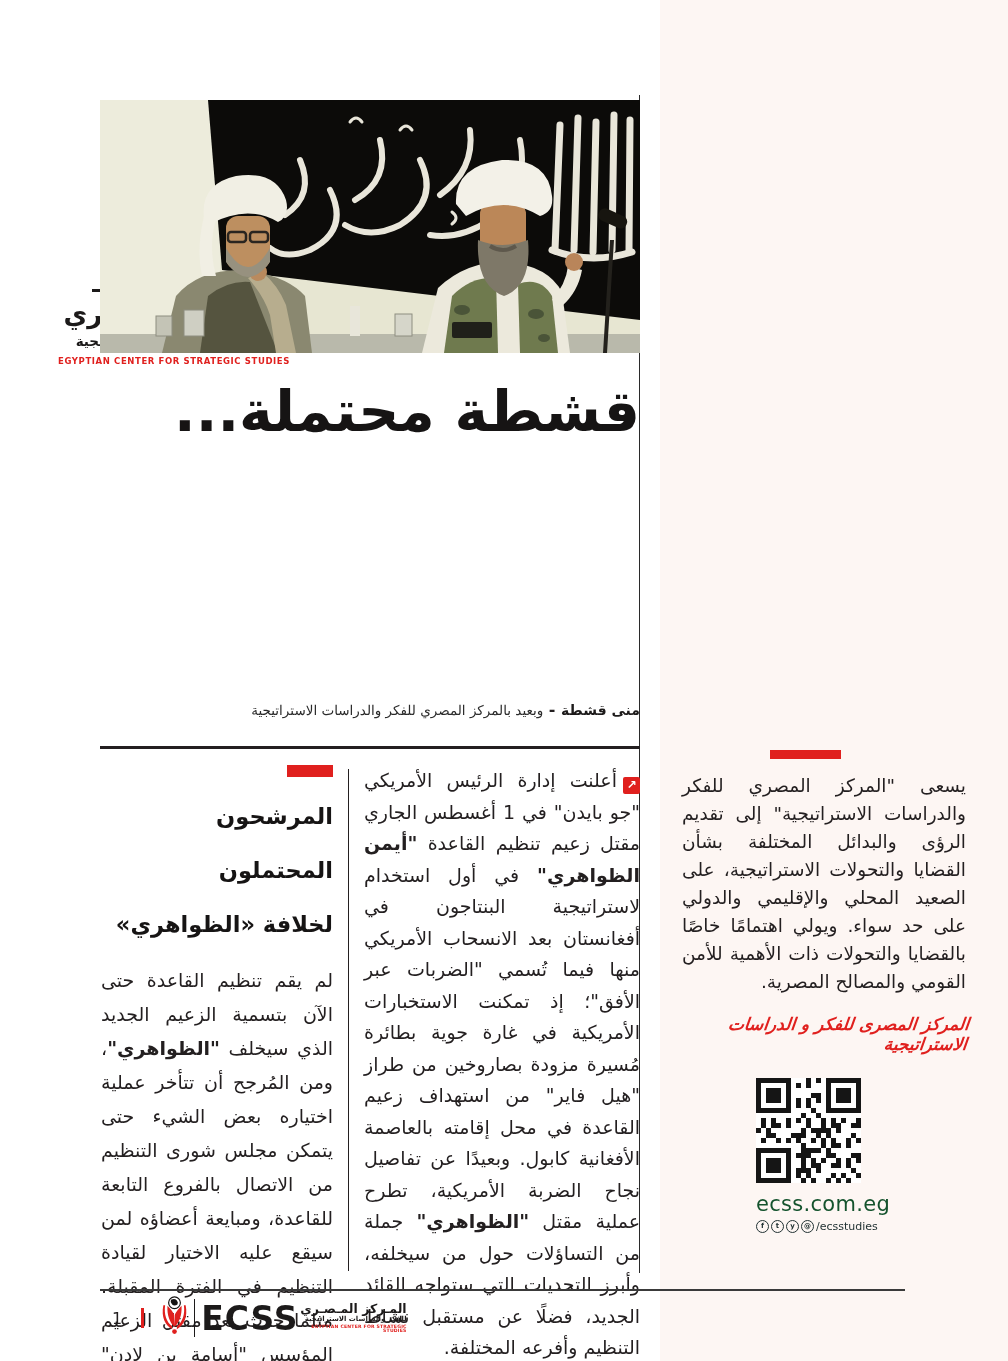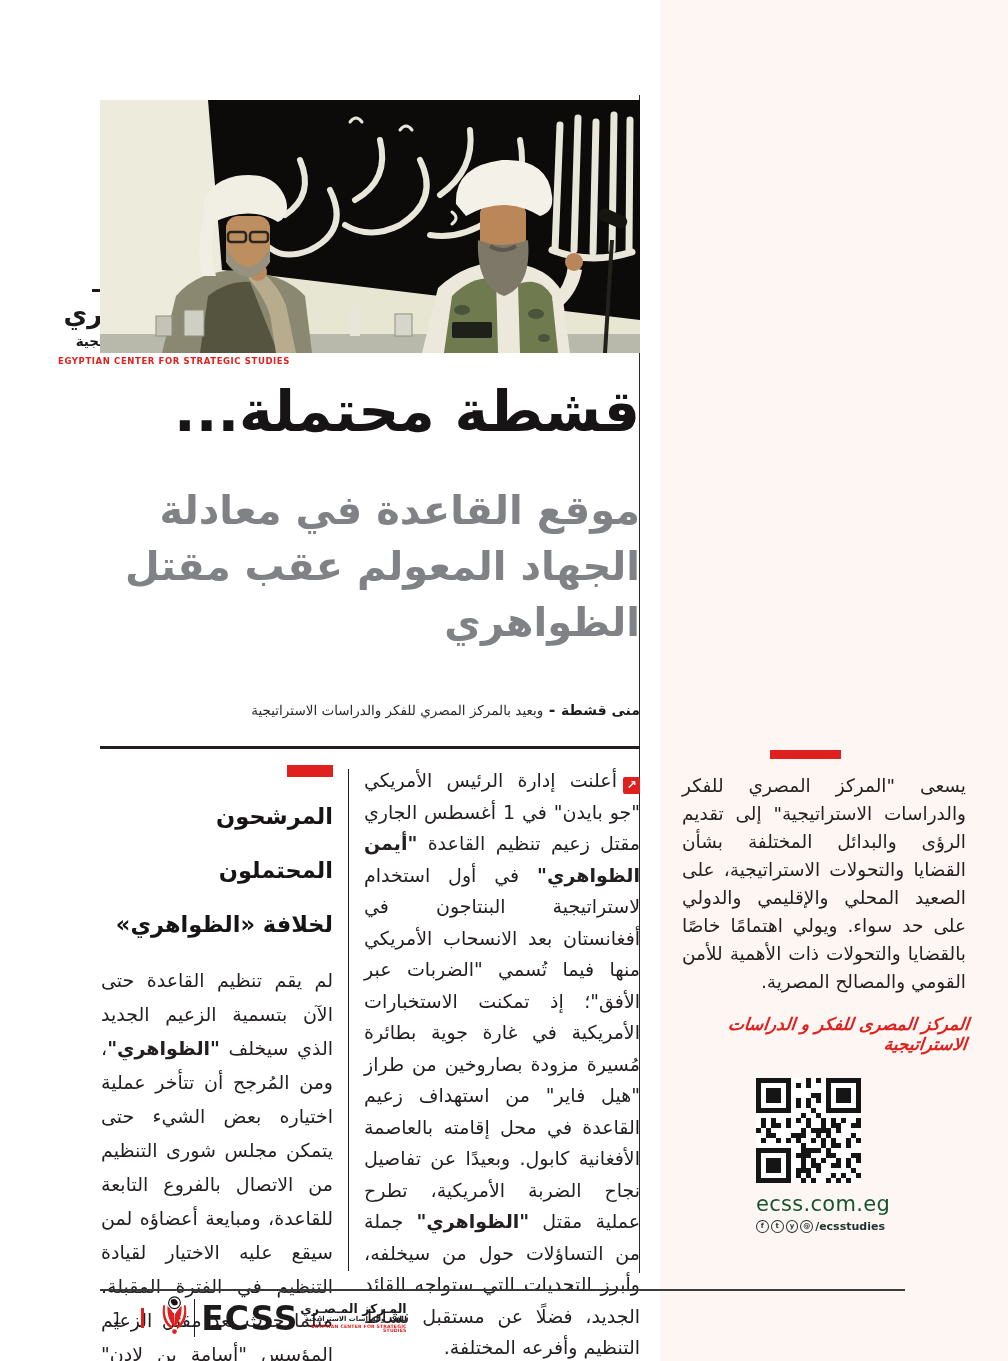--- a/index.html
+++ b/index.html
@@ -20,21 +20,21 @@
               font-size:18.5px;line-height:28px;color:#231f20;}
   .signature{position:absolute;top:1014px;right:40px;width:290px;direction:rtl;text-align:right;
              color:#e0201e;font-family:"DejaVu Serif", serif;font-style:italic;font-weight:bold;
              font-size:17px;transform:skewX(-6deg);}
   .qr-block{position:absolute;top:1078px;left:96px;width:130px;}
   .qr-code{width:105px;height:105px;background:#fff;}
   .website{font-size:21px;color:#14532d;margin-top:9px;letter-spacing:.3px;}
   .social-row{font-size:11px;color:#223233;margin-top:4px;display:flex;align-items:center;gap:2px;}
   .soc{display:inline-flex;align-items:center;justify-content:center;width:11px;height:11px;
        border:1px solid #223233;border-radius:50%;font-size:7px;font-weight:bold;line-height:1;}
-  .handle{margin-right:1px;font-weight:bold;}
+  .handle{margin-right:1px;font-weight:normal;}
   
   .photo{position:absolute;top:100px;left:100px;width:540px;height:253px;}
   .title{position:absolute;top:376px;left:100px;width:540px;direction:rtl;text-align:right;
          font-size:57px;font-weight:bold;color:#161414;line-height:1.25;}
   .subtitle{position:absolute;top:482px;left:100px;width:540px;direction:rtl;text-align:right;
             font-size:40px;font-weight:bold;color:#808285;line-height:56px;white-space:pre-line;}
   .author{position:absolute;top:700px;left:100px;width:540px;direction:rtl;text-align:right;}
   .author-name{font-size:14px;font-weight:bold;color:#1c1a1a;}
   .author-sep{font-size:16px;font-weight:bold;}
   .author-role{font-size:13.5px;color:#2a2a2a;font-family:"DejaVu Serif", serif;}
@@ -293,23 +293,20 @@
         <rect x="84" y="210" width="20" height="26" fill="#cfcfc3" stroke="#8e8e80"></rect>
         <rect x="56" y="216" width="16" height="20" fill="#c4c4b6" stroke="#8e8e80"></rect>
         <rect x="295" y="214" width="17" height="22" fill="#d6d6ca" stroke="#8e8e80"></rect>
         <rect x="250" y="206" width="10" height="30" fill="#e8e6da"></rect>
         <rect x="352" y="222" width="40" height="16" rx="2" fill="#20201a"></rect>
       </g>
     </svg>
   </div>
 
   <h1 class="title" style="margin:0;">قشطة محتملة...</h1>
-  <h2 class="subtitle" style="margin:0;">موقع القاعدة في معادلة
-الجهاد المعولم عقب مقتل
-الظواهري</h2>
   <div class="author">
     <span class="author-name">منى قشطة</span><span class="author-sep"> - </span><span class="author-role">وبعيد بالمركز المصري للفكر والدراسات الاستراتيجية</span>
   </div>
   <div class="toprule"></div>
 
   <div class="columns">
     <div class="col-intro">
       <p><span class="arrow-icon">↗</span><span><span>أعلنت إدارة الرئيس الأمريكي "جو بايدن" في 1 أغسطس الجاري مقتل زعيم تنظيم القاعدة </span><span style="font-weight: bold;">"أيمن الظواهري"</span><span> في أول استخدام لاستراتيجية البنتاجون في أفغانستان بعد الانسحاب الأمريكي منها فيما تُسمي "الضربات عبر الأفق"؛ إذ تمكنت الاستخبارات الأمريكية في غارة جوية بطائرة مُسيرة مزودة بصاروخين من طراز "هيل فاير" من استهداف زعيم القاعدة في محل إقامته بالعاصمة الأفغانية كابول. وبعيدًا عن تفاصيل نجاح الضربة الأمريكية، تطرح عملية مقتل </span><span style="font-weight: bold;">"الظواهري"</span><span> جملة من التساؤلات حول من سيخلفه، وأبرز التحديات التي ستواجه القائد الجديد، فضلًا عن مستقبل نشاط التنظيم وأفرعه المختلفة.</span></span></p>
     </div>
     <div class="col-div"></div>

